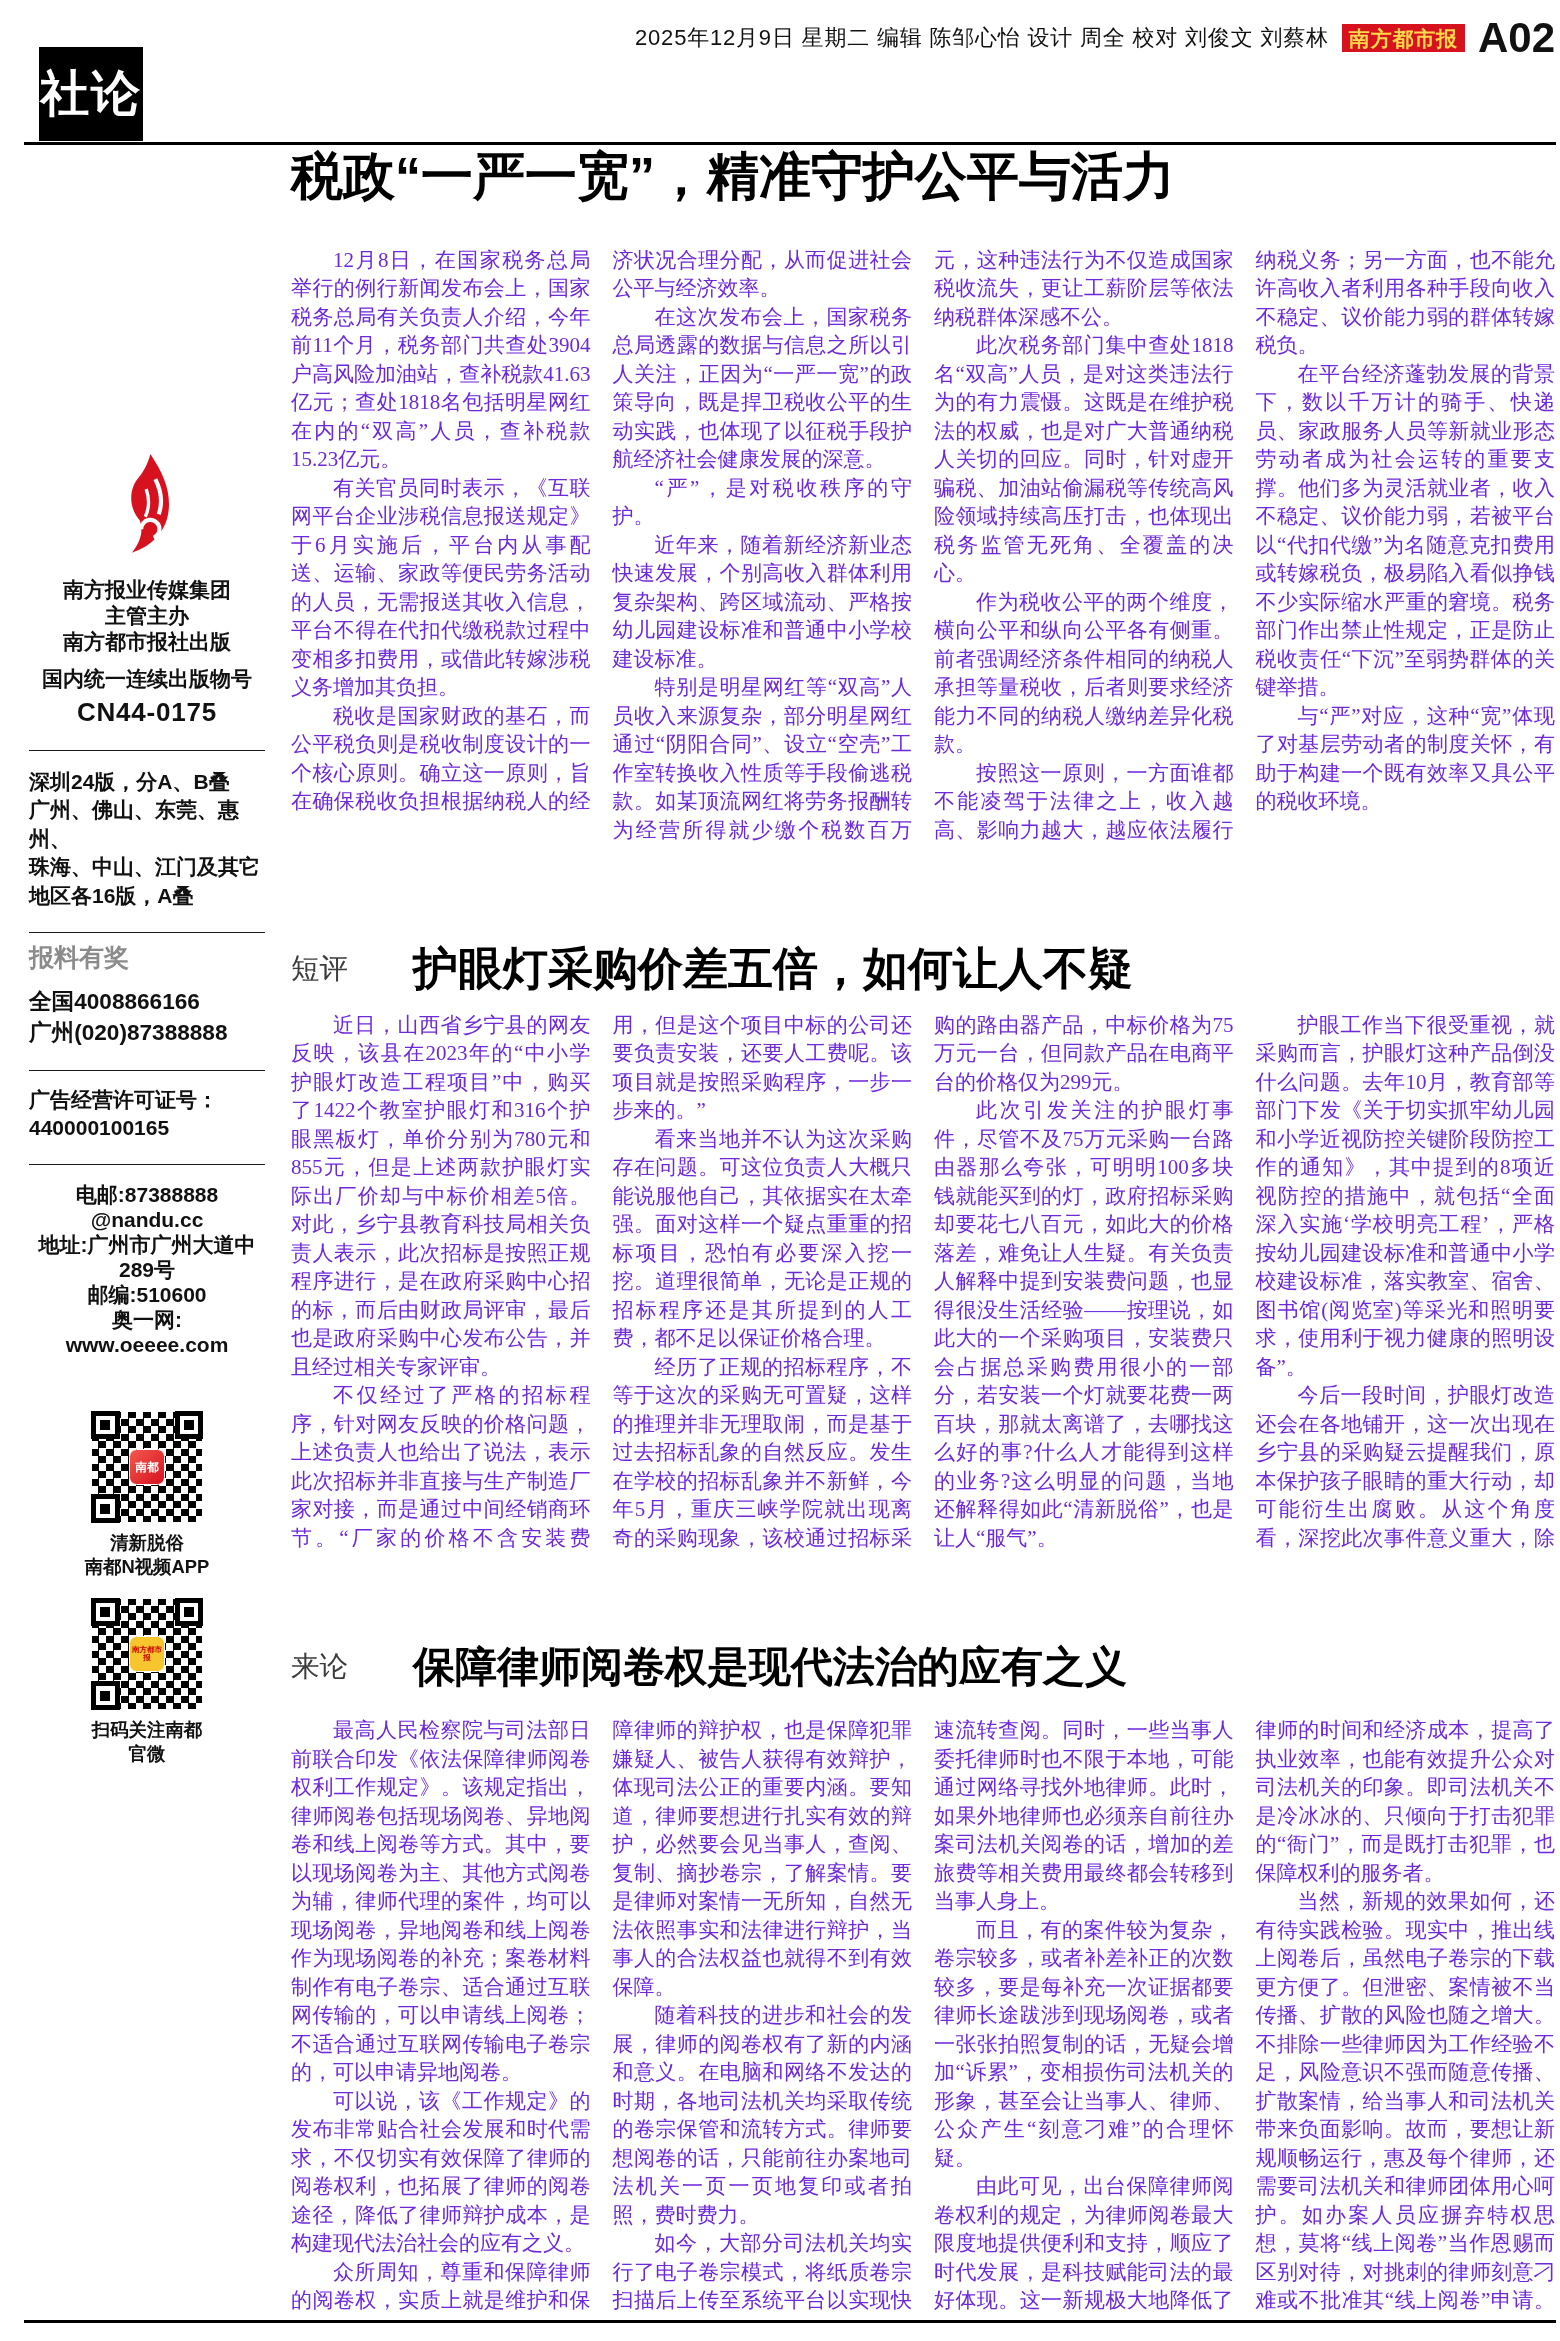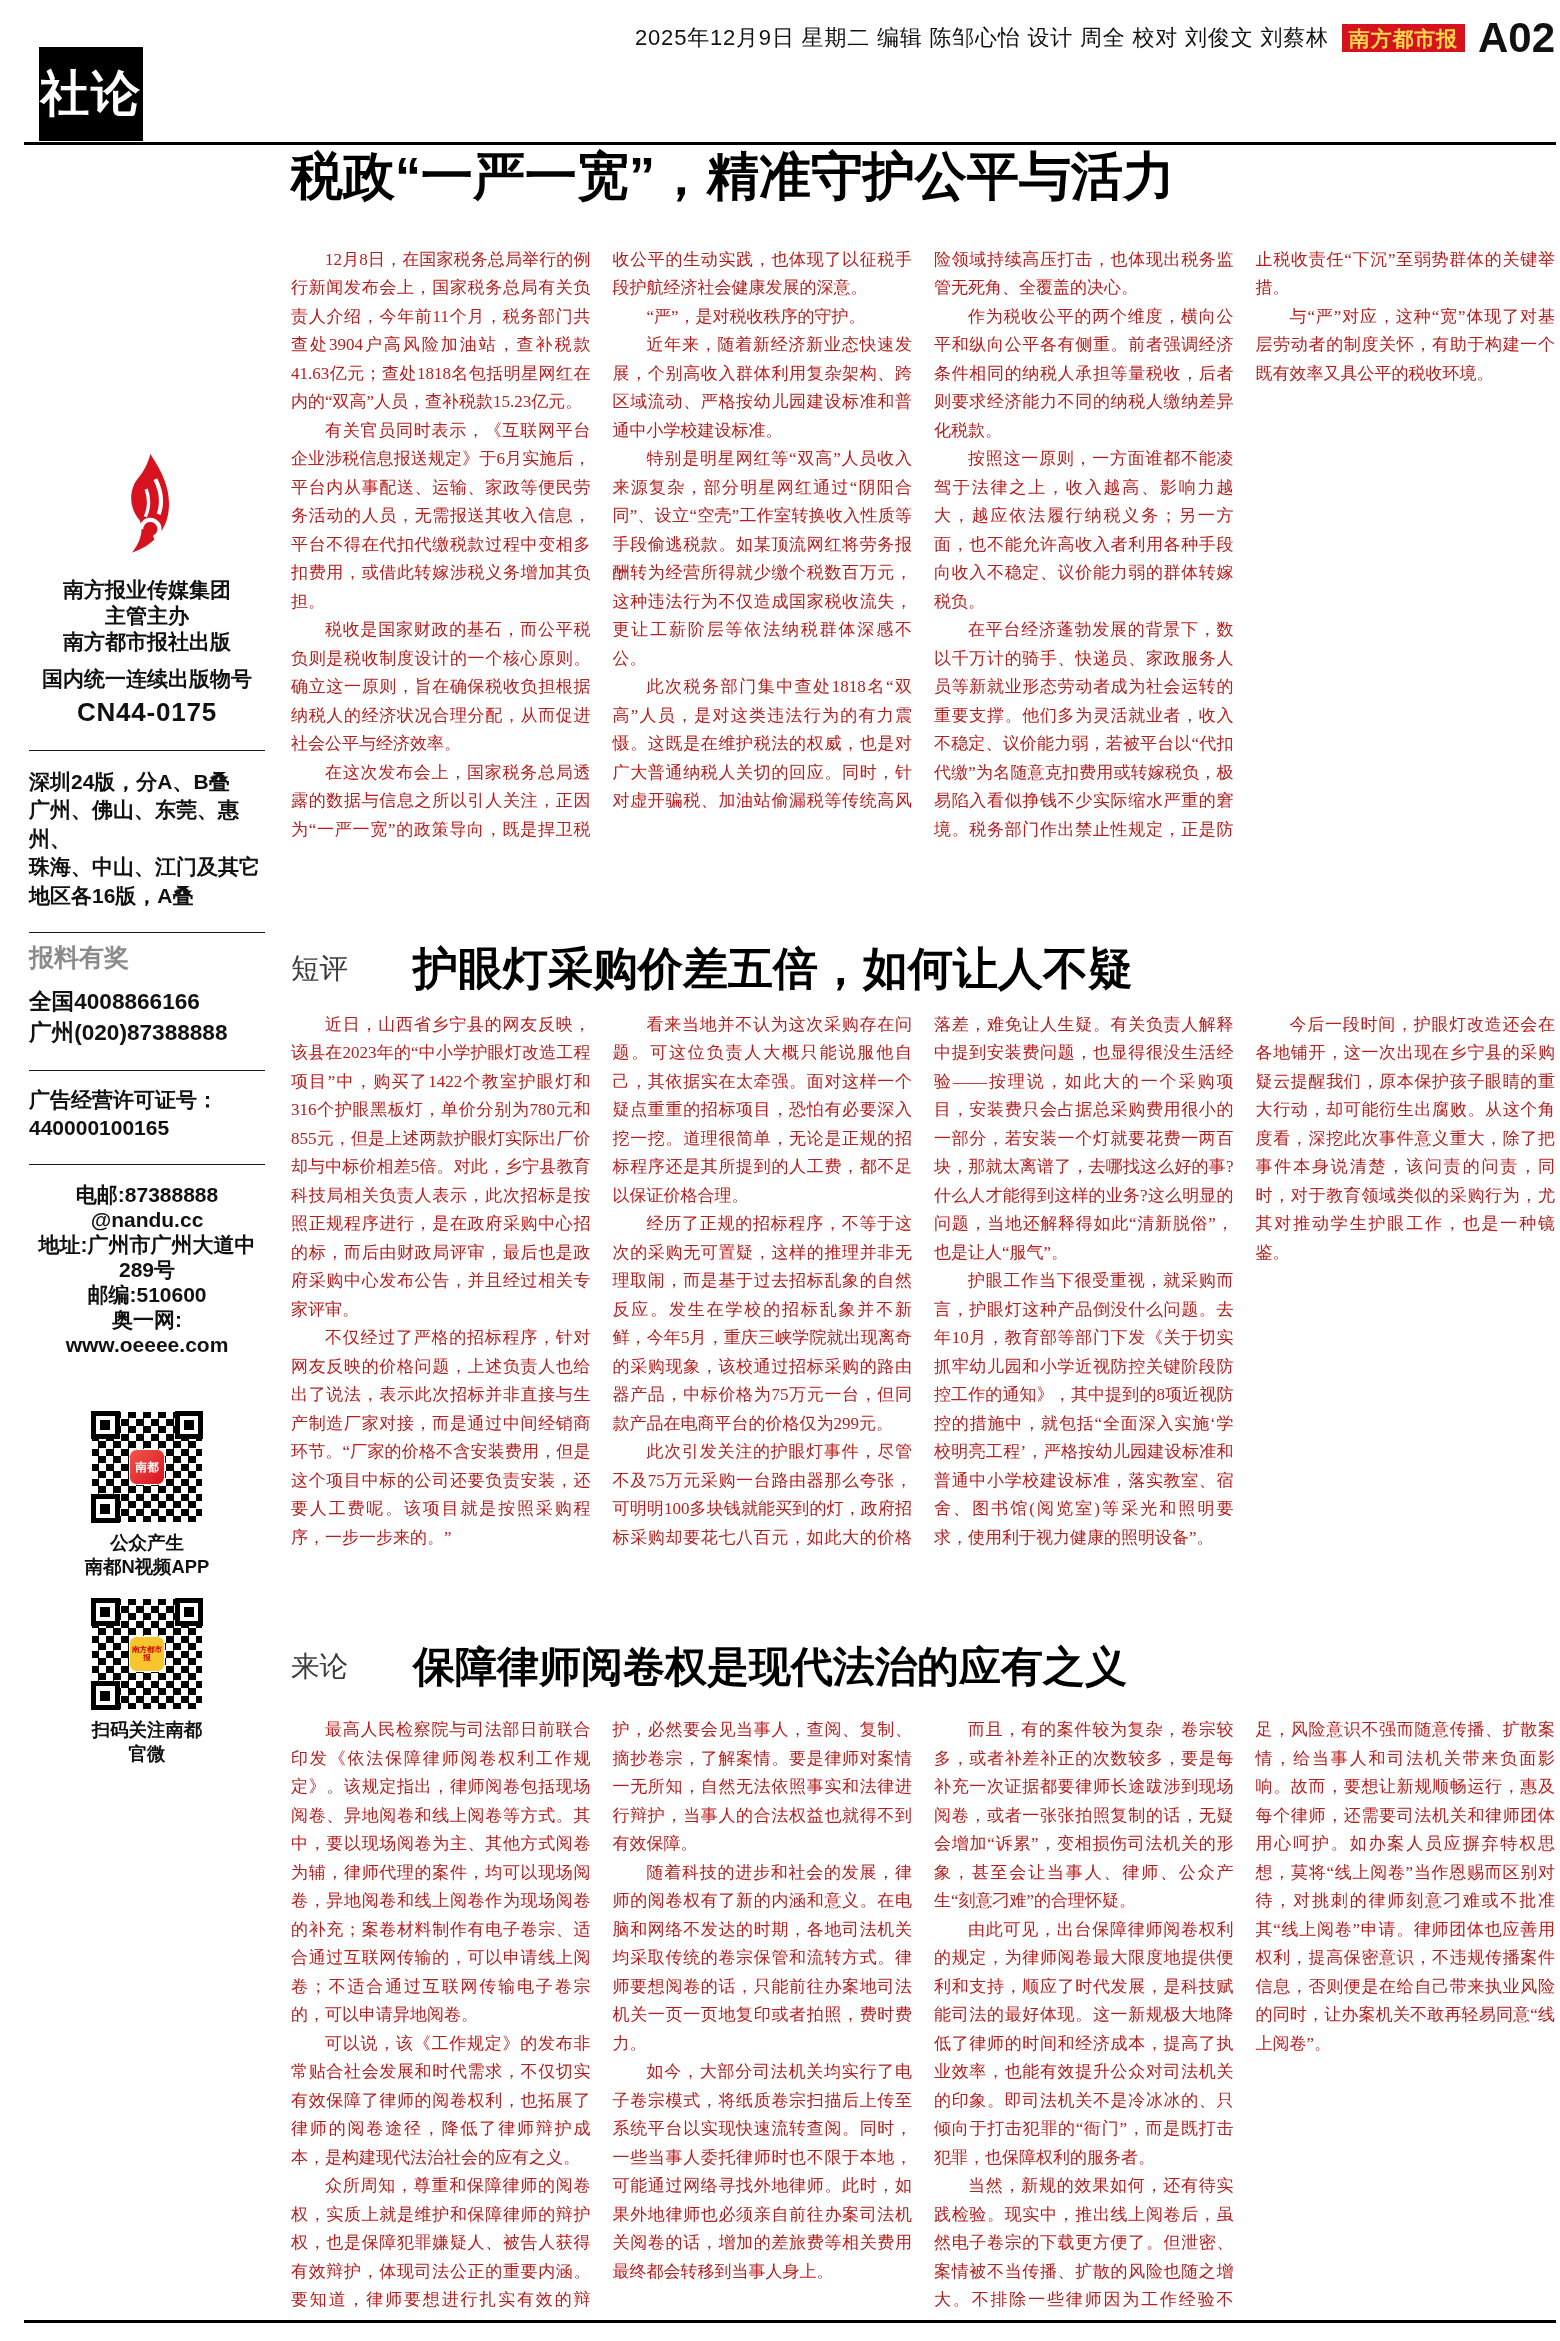--- a/index.html
+++ b/index.html
@@ -63,21 +63,21 @@
   #article-lailun{top:1643px;}
   .article-header{display:flex;align-items:center;gap:65px;}
   .article-label{font-size:28.5px;color:#3c3c3c;font-weight:500;flex:0 0 auto;}
   .headline{font-weight:900;line-height:1.15;margin:0;letter-spacing:0;color:#000;}
   .headline.h1{font-size:52px;}
   .headline.h2{font-size:45px;}
   .headline.h3{font-size:42px;}
   .article-body{
     column-count:4;column-gap:22px;column-fill:auto;overflow:hidden;
     font-family:"Liberation Serif","DejaVu Serif",serif;
-    font-size:17px;line-height:28.5px;text-align:justify;color:#b91c1c;
+    font-size:21px;line-height:28.5px;text-align:justify;color:#6d28d9;
   }
   #article-shelun .article-body{margin-top:39px;height:613px;}
   #article-duanping .article-body{margin-top:16px;height:546px;}
   #article-lailun .article-body{margin-top:25px;height:617px;}
   .article-body p{margin:0;text-indent:2em;}
   .bottom-rule{position:absolute;left:23.5px;top:2320px;width:1532px;height:3.4px;background:#000;}
 </style>
 </head>
 <body>
 
@@ -141,21 +141,21 @@
         </span>
       <span class="finder tr">
           <i></i>
         </span>
       <span class="finder bl">
           <i></i>
         </span>
       <span class="qr-logo red">南都</span>
     </div>
     <div class="qr-caption">
-        <div>公众产生</div>
+        <div>清新脱俗</div>
         <div>南都N视频APP</div>
       </div>
   </div>
 
   <div class="qr-wrap second">
     <div class="qr">
       <span class="finder tl">
           <i></i>
         </span>
       <span class="finder tr">

